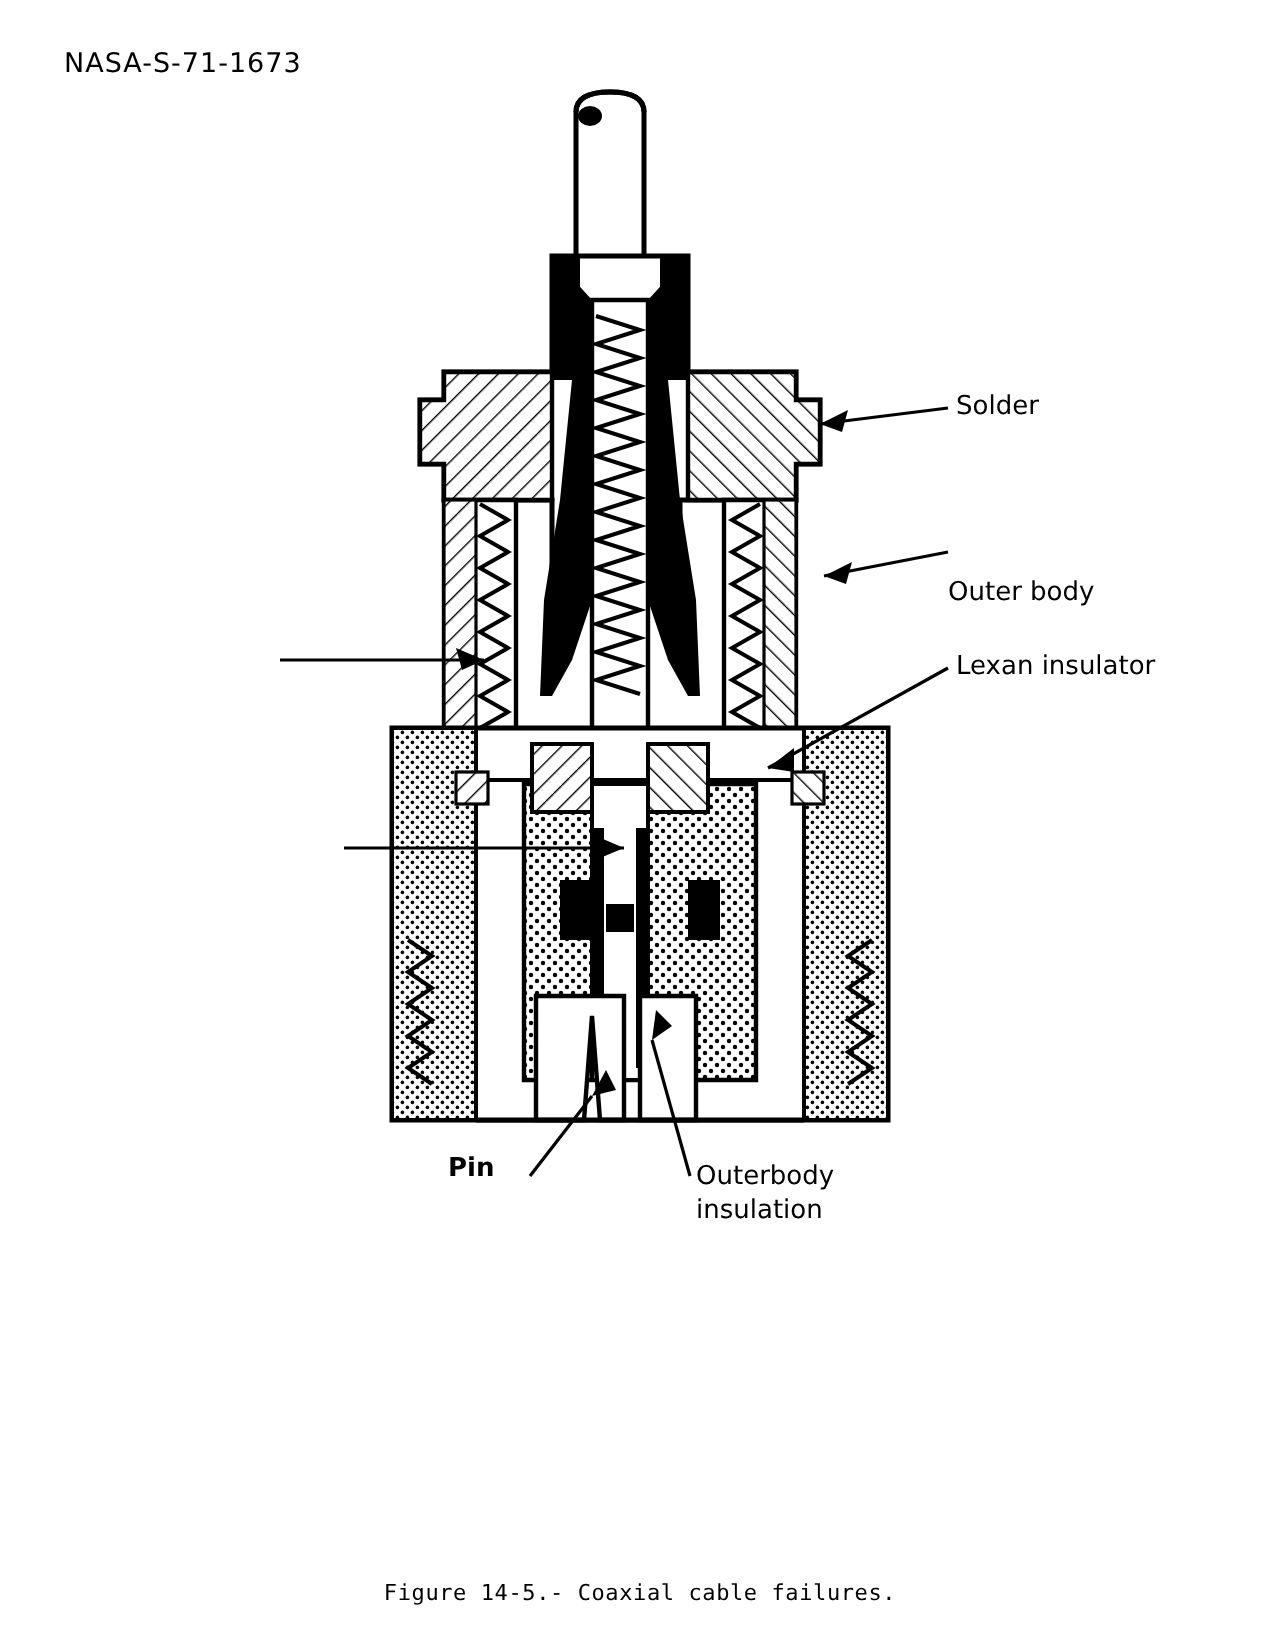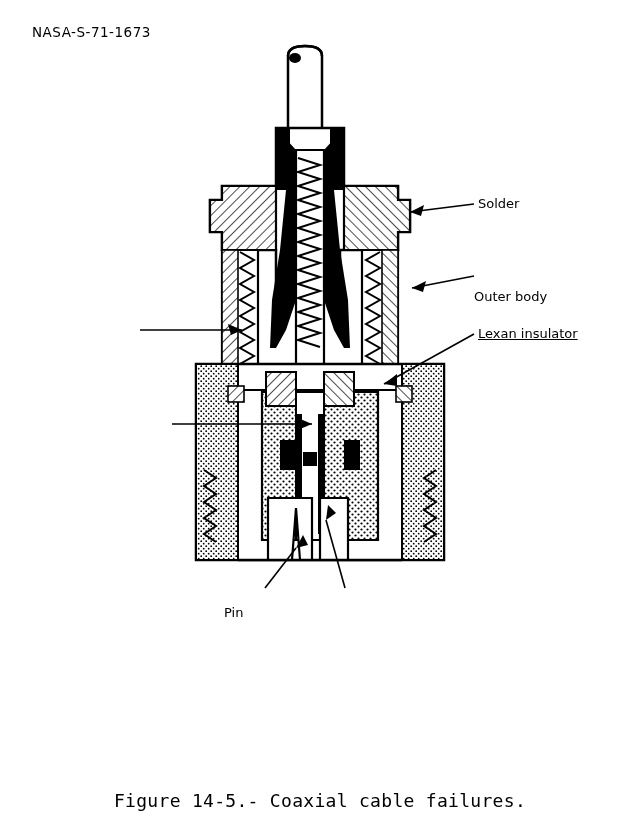--- a/index.html
+++ b/index.html
@@ -46,21 +46,21 @@
     line-height: 19px;
     font-family: "DejaVu Sans", sans-serif;
     white-space: pre-line;
   }
   .caption {
     position: absolute;
     left: 0;
     top: 790px;
     width: 640px;
     text-align: center;
-    font-size: 18px;
+    font-size: 11px;
     font-family: "DejaVu Sans Mono", monospace;
     letter-spacing: 0.3px;
   }
   svg.art {
     position: absolute;
     left: 0;
     top: 0;
     width: 640px;
     height: 825px;
   }
@@ -202,19 +202,21 @@
       <path d="M384,384 l13,-10 l0,12 z"></path>
       <path d="M242,330 l-14,-6 l3,11 z"></path>
       <path d="M312,424 l-14,-6 l2,11 z"></path>
       <path d="M296,548 l7,-13 l5,10 z"></path>
       <path d="M326,520 l2,-15 l8,8 z"></path>
     </g>
   </svg>
 
   <div class="callout" style="left:478px; top:195px;">Solder</div>
   <div class="callout" style="left:474px; top:267px;margin-top:21px;">Outer body</div>
-  <div class="callout" style="left:478px; top:325px;text-decoration:underline;">Lexan insulator</div>
-  <div class="callout" style="left:224px; top:604px;">Pin</div>
+  <div class="callout" style="left:478px; top:325px;">Lexan insulator</div>
+  <div class="callout" style="left:224px; top:576px;font-weight:bold;">Pin</div>
+  <div class="callout" style="left:348px; top:580px;">Outerbody
+insulation</div>
 
 
   <div class="caption">Figure 14-5.- Coaxial cable failures.</div>
 
 </div>
 
 </body></html>

